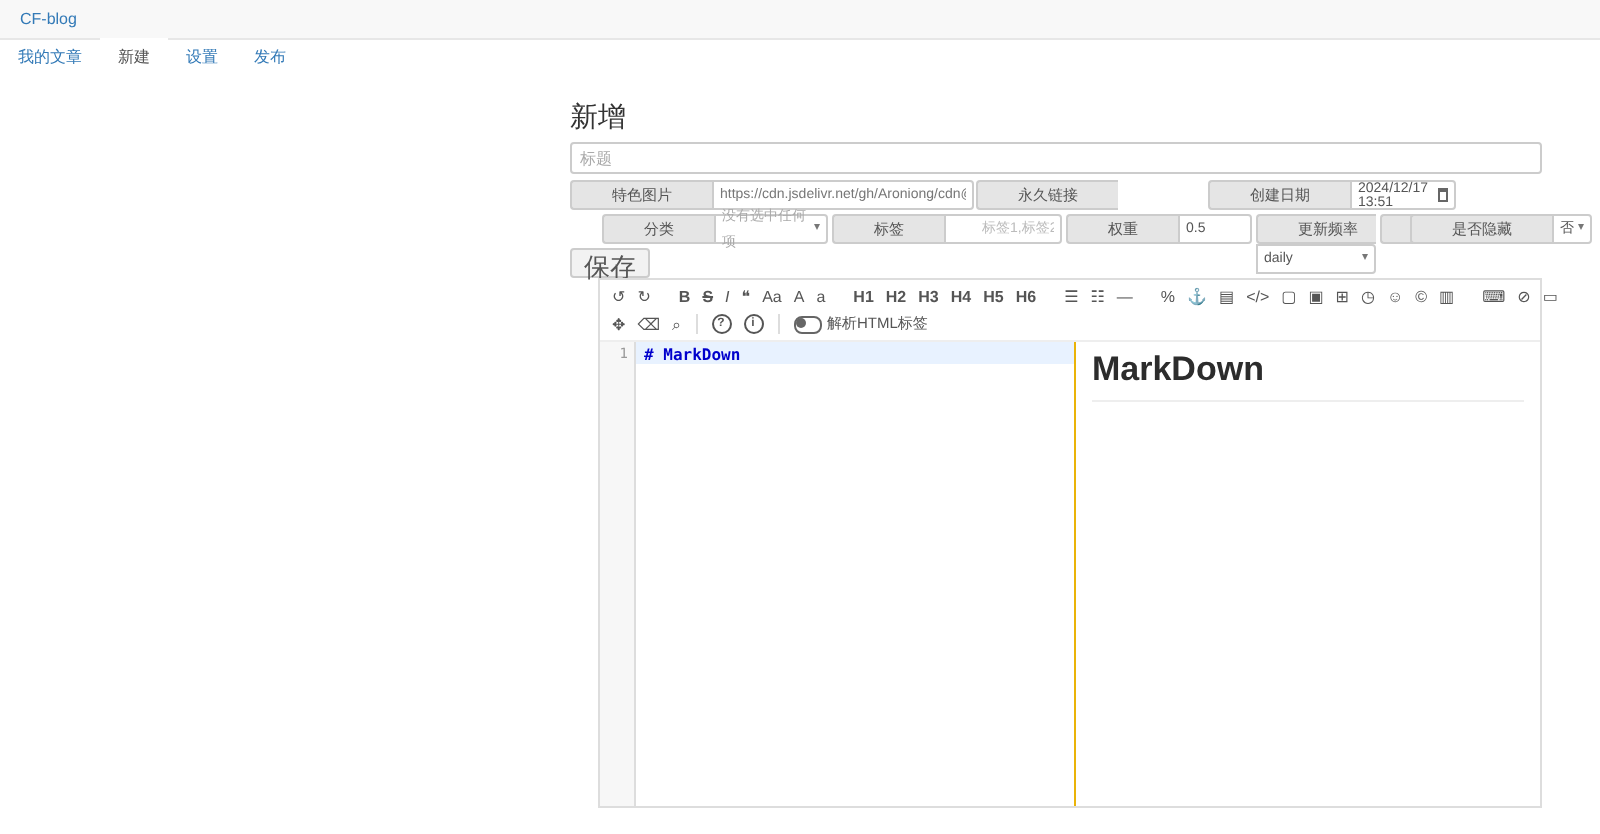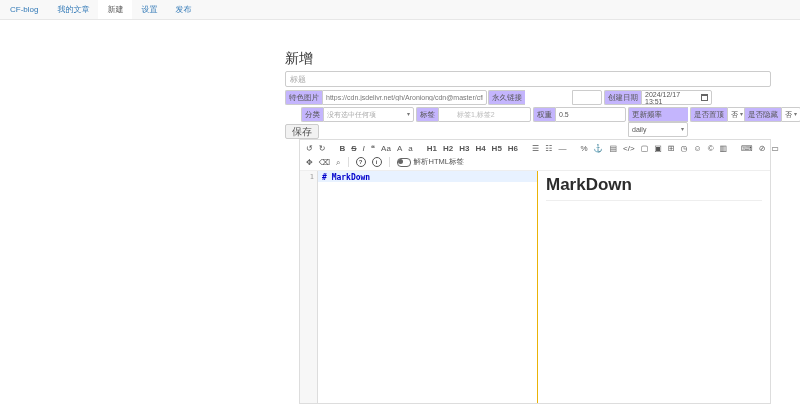--- a/index.html
+++ b/index.html
@@ -1,40 +1,40 @@
 <!DOCTYPE html>
 <html><head>
 <meta charset="utf-8">
 <style>
   html,body{margin:0;padding:0;background:#fff;}
   .root{position:relative;width:800px;height:417px;background:#fff;font-family:"Liberation Sans",sans-serif;overflow:hidden;}
   
-  .navbar{position:absolute;top:0;left:0;width:800px;height:19px;background:#f8f8f8;border-bottom:1px solid #e7e7e7;display:flex;align-items:stretch;}
+  .navbar{position:absolute;top:0;left:0;width:800px;height:19px;background:#f8f8f8;border-bottom:1px solid #e7e7e7;display:flex;align-items:stretch;flex-direction:column;}
   .navbar .brand{font-size:8px;color:#337ab7;line-height:19px;padding:0 10px 0 10px;text-decoration:none;cursor:pointer;}
   .nav-items{display:flex;text-align:right;}
   .nav-item{font-size:8px;color:#337ab7;line-height:19px;padding:0 9px;cursor:pointer;}
   .nav-item.active{background:#fff;color:#555;}
   
   .content{position:absolute;left:285px;top:0;width:488px;}
   .page-title{position:absolute;top:50px;left:0;font-size:14px;font-weight:500;color:#333;margin:0;}
   .title-input{position:absolute;top:71px;left:0;width:486px;height:16px;border:1px solid #ccc;border-radius:2px;font-size:8px;padding:0 4px;box-sizing:border-box;color:#555;font-family:"Liberation Sans",sans-serif;}
   .title-input::placeholder{color:#aaa;}
   .rowA{position:absolute;top:90px;left:0;height:15px;}
   .rowB{position:absolute;top:107px;left:16px;height:15px;display:flex;gap:2px;}
   .grp{position:absolute;display:flex;height:15px;}
   .grpf{display:flex;height:15px;}
-  .addon{background:#c4b5fd;border:1px solid #ccc;border-right:0;border-radius:2px 0 0 2px;font-size:7.5px;color:#555;line-height:13px;padding:0 3px;white-space:nowrap;}
+  .addon{background:#e5e5e5;border:1px solid #ccc;border-right:0;border-radius:2px 0 0 2px;font-size:7.5px;color:#555;line-height:13px;padding:0 20px;white-space:nowrap;}
   .ig-input{border:1px solid #ccc;border-radius:0 2px 2px 0;font-size:7px;color:#777;padding:0 3px;box-sizing:border-box;height:15px;font-family:"Liberation Sans",sans-serif;min-width:0;}
   .ig-input::placeholder{color:#bbb;}
   .sel{border:1px solid #ccc;border-radius:0 2px 2px 0;font-size:7px;color:#555;line-height:13px;padding:0 3px;background:#fff;display:flex;align-items:center;justify-content:space-between;box-sizing:border-box;cursor:pointer;}
   .sel .ph{color:#aaa;}
   .caret{font-size:6px;color:#777;margin-left:2px;}
   .dateval{display:flex;align-items:center;gap:3px;border:1px solid #ccc;border-radius:0 2px 2px 0;font-size:7px;color:#555;padding:0 3px;box-sizing:border-box;}
   .cal-icon{display:inline-block;width:7px;height:7px;border:1px solid #666;border-top:2.5px solid #666;box-sizing:border-box;}
-  .save-btn{position:absolute;top:124px;left:0;height:15px;padding:0 6px;background:#f2f2f2;border:1px solid #ccc;border-radius:2px;font-size:10px;color:#555;cursor:pointer;font-family:"Liberation Sans",sans-serif;}
+  .save-btn{position:absolute;top:124px;left:0;height:15px;padding:0 6px;background:#f2f2f2;border:1px solid #ccc;border-radius:2px;font-size:13px;color:#555;cursor:pointer;font-family:"Liberation Sans",sans-serif;}
   
   .editor{position:absolute;top:139px;left:14px;width:472px;height:265px;border:1px solid #ddd;box-sizing:border-box;background:#fff;display:flex;flex-direction:column;}
   .toolbar{padding:1px 3px;border-bottom:1px solid #eee;}
   .tb-row{display:flex;align-items:center;height:14px;}
   .tb{font-size:8px;color:#555;padding:0 3px;cursor:pointer;line-height:13px;white-space:nowrap;}
   .tb.bold{font-weight:bold;}
   .tb.italic{font-style:italic;}
   .tb.strike{text-decoration:line-through;}
   .tb.circ{border:1px solid #555;border-radius:50%;width:8px;height:8px;line-height:8px;text-align:center;font-size:6px;padding:0;margin:0 3px;font-weight:bold;}
   .tb-sep{width:1px;height:10px;background:#ddd;margin:0 4px;}
@@ -110,21 +110,21 @@
           <span class="caret">▾</span>
         </div>
       </div>
       <div class="grpf" style="width:52px;">
         <span class="addon">是否置顶</span>
         <div class="sel" style="flex:1;">
           <span>否</span>
           <span class="caret">▾</span>
         </div>
       </div>
-      <div class="grpf" style="width:52px;">
+      <div class="grpf" style="width:52px;justify-content:flex-end;">
         <span class="addon">是否隐藏</span>
         <div class="sel" style="flex:1;">
           <span>否</span>
           <span class="caret">▾</span>
         </div>
       </div>
     </div>
 
     <button class="save-btn">保存</button>
 

